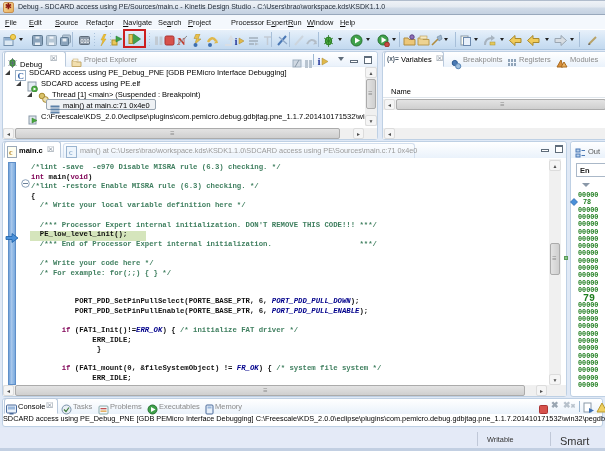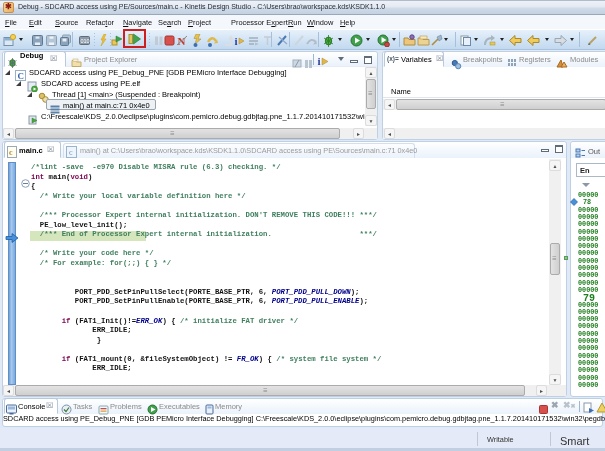--- a/index.html
+++ b/index.html
@@ -197,21 +197,21 @@
     </svg></span>
 <div class="panel" style="left:2px;top:51px;width:376px;height:89px"></div>
 <div class="abs" style="left:3px;top:52px;width:374px;height:15px;background:linear-gradient(to bottom,#fff,#eaf2fb);border-radius:3px 3px 0 0;border-bottom:1px solid #e4edf7"></div>
 <div class="tabsel" style="left:4px;top:51px;width:62px;height:16px"></div>
 <span class="abs" style="left:7px;top:54px"><svg width="11" height="11">
       <ellipse cx="5.5" cy="6" rx="2.6" ry="3.4" fill="#49a93e" stroke="#2c7d24"></ellipse>
       <line x1="1.5" y1="3.5" x2="9.5" y2="8.5" stroke="#5a6a7a" stroke-width="0.8"></line>
       <line x1="1.5" y1="8.5" x2="9.5" y2="3.5" stroke="#5a6a7a" stroke-width="0.8"></line>
       <line x1="5.5" y1="1" x2="5.5" y2="11" stroke="#5a6a7a" stroke-width="0.8"></line>
     </svg></span>
-<span class="abs t75" style="left:20px;top:51px;font-weight:bold">Debug</span>
+<span class="abs t75" style="left:20px;top:60px;font-weight:normal">Debug</span>
 <span class="abs" style="left:50px;top:54px;font-size:8px;color:#7a8794">☒</span>
 <span class="abs" style="left:71px;top:54px"><svg width="11" height="11">
       <path d="M1 3.5 L4.5 3.5 L5.5 5 L10 5 L10 9.5 L1 9.5 Z" fill="#f2dfae" stroke="#c4a96a"></path>
       <rect x="2" y="2" width="5" height="2.5" fill="#faf0d8" stroke="#c4a96a" stroke-width="0.5"></rect>
     </svg></span>
 <span class="abs t75 grey" style="left:84px;top:55px">Project Explorer</span>
 <span class="abs" style="left:292px;top:55px"><svg width="11" height="11">
       <rect x="1" y="2" width="8" height="7" fill="#cfd8e2" stroke="#9fb0c0"></rect>
       <line x1="3" y1="9" x2="7" y2="2" stroke="#8a99a8"></line>
     </svg></span>
@@ -325,20 +325,21 @@
 <span class="abs" style="left:5px;top:229px"><svg width="14" height="10">
       <polygon points="1,3.5 7,3.5 7,0.5 13,5 7,9.5 7,6.5 1,6.5" fill="#4a90d9" stroke="#1a5fa8" stroke-width="0.8"></polygon>
     </svg></span>
 <span class="abs" style="left:21px;top:174px"><svg width="9" height="9">
       <circle cx="4.5" cy="4.5" r="3.8" fill="#fff" stroke="#8aa0b8"></circle>
       <line x1="2" y1="4.5" x2="7" y2="4.5" stroke="#6a8098" stroke-width="1"></line>
     </svg></span>
 <div class="abs" style="left:30px;top:231px;width:116px;height:10px;background:#d5e5bc"></div>
 <pre class="abs mono" style="left:31px;top:163px;font-size:7.3px;line-height:9.6px;color:#111;font-weight:bold"><span class="cmt">/*lint -save  -e970 Disable MISRA rule (6.3) checking. */</span>
 <span class="kw">int</span> <b>main</b>(<span class="kw">void</span>)
+<span class="cmt">/*lint -restore Enable MISRA rule (6.3) checking. */</span>
 {
   <span class="cmt">/* Write your local variable definition here */</span>
 
   <span class="cmt">/*** Processor Expert internal initialization. DON'T REMOVE THIS CODE!!! ***/</span>
   PE_low_level_init();
   <span class="cmt">/*** End of Processor Expert internal initialization.                    ***/</span>
 
   <span class="cmt">/* Write your code here */</span>
   <span class="cmt">/* For example: for(;;) { } */</span>
 

